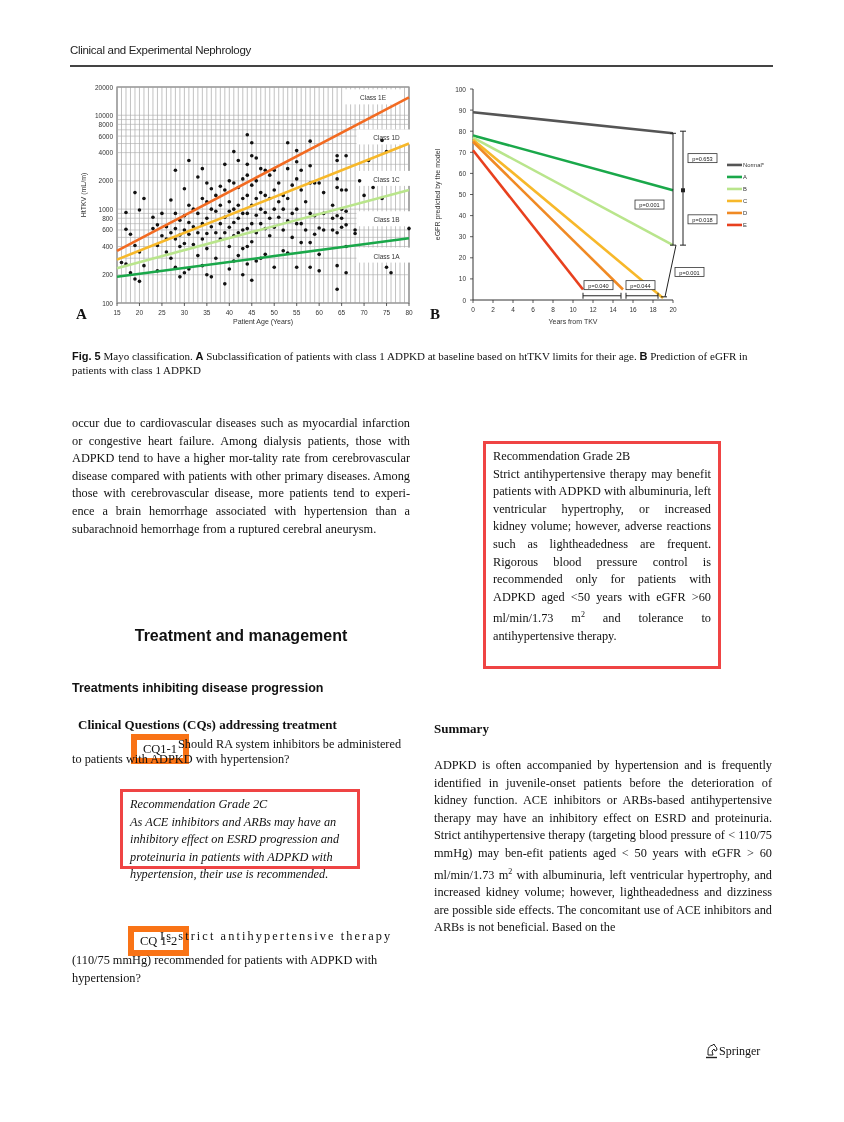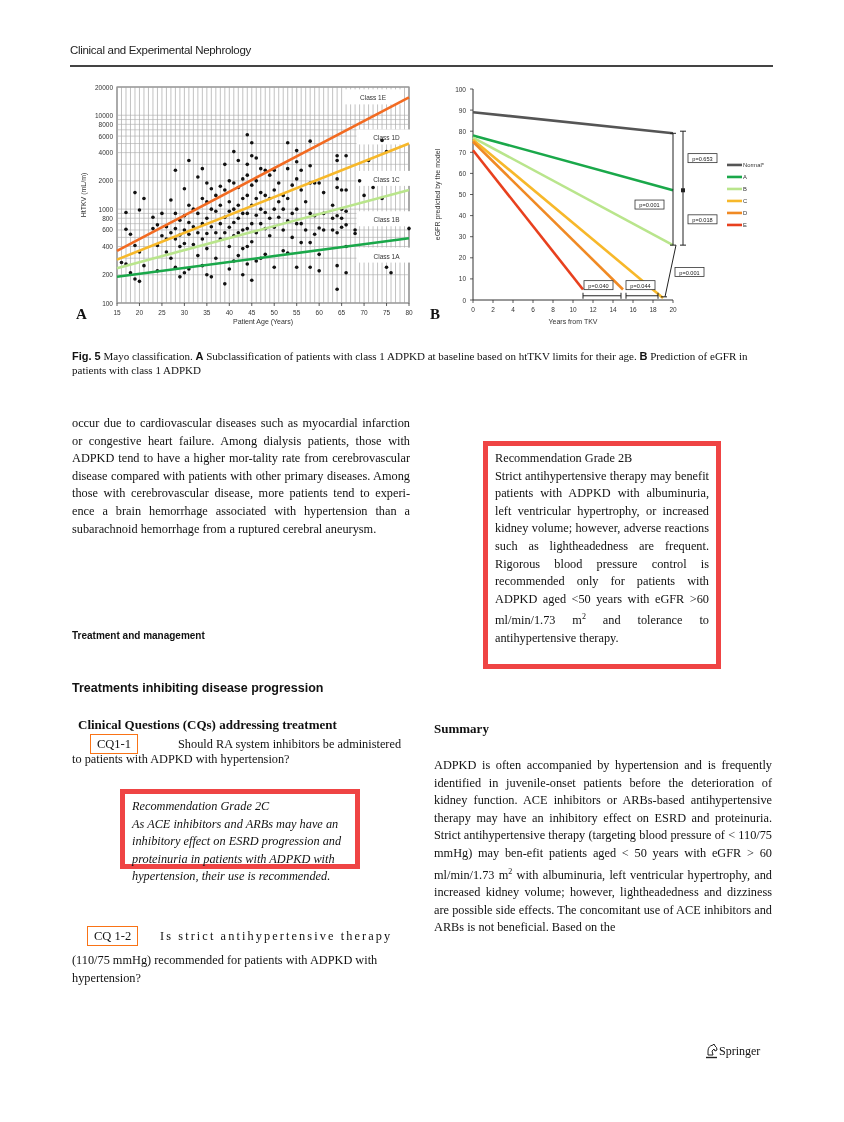--- a/index.html
+++ b/index.html
@@ -6,25 +6,25 @@
   body { width:844px; height:1122px; position:relative; overflow:hidden; color:#111; font-family:"Liberation Serif", serif; }
   .abs { position:absolute; }
   .journal { left:70px; top:44px; font-family:"Liberation Sans", sans-serif; font-size:11.5px; letter-spacing:-0.3px; color:#222; }
   .rule { left:70px; top:65px; width:703px; height:2px; background:#444; }
   svg text { font-family:"Liberation Sans", sans-serif; }
   .caption { left:72px; top:349px; width:705px; font-size:11px; line-height:14px; }
   .caption b { font-family:"Liberation Sans", sans-serif; }
   .body-text { font-size:12.3px; line-height:17.6px; text-align:justify; }
   .col-left { left:72px; width:338px; }
   .col-right { left:434px; width:338px; }
-  .h1 { font-family:"Liberation Sans", sans-serif; font-weight:bold; font-size:10px; line-height:18px; }
+  .h1 { font-family:"Liberation Sans", sans-serif; font-weight:bold; font-size:16px; line-height:18px;text-align:center; }
   .h2 { font-family:"Liberation Sans", sans-serif; font-weight:bold; font-size:12.5px; }
   .h3 { font-family:"Liberation Serif", serif; font-weight:bold; font-size:13px; }
-  .box { border:5px solid #ef4444; font-size:12.3px; line-height:17.6px; padding:4px 7px; box-sizing:border-box; }
-  .cq-tag { display:inline-block; border:1px solid #f97316; padding:0 6px; font-size:12.5px; line-height:18px; }
+  .box { border:3px solid #ef4444; font-size:12.3px; line-height:17.6px; padding:4px 7px; box-sizing:border-box; }
+  .cq-tag { display:inline-block; border:6px solid #f97316; padding:0 6px; font-size:12.5px; line-height:18px;margin-left:41px; }
   .springer { left:705px; top:1043px; font-size:12px; display:flex; align-items:center; gap:0; }
 </style>
 </head>
 <body>
 
 <div class="abs journal">Clinical and Experimental Nephrology</div>
 <div class="abs rule"></div>
 
 <svg class="abs" id="chartA" style="left:60px;top:78px" width="360" height="255">
     <rect x="57" y="9" width="292" height="216" fill="#fff" stroke="#666" stroke-width="1"></rect>

